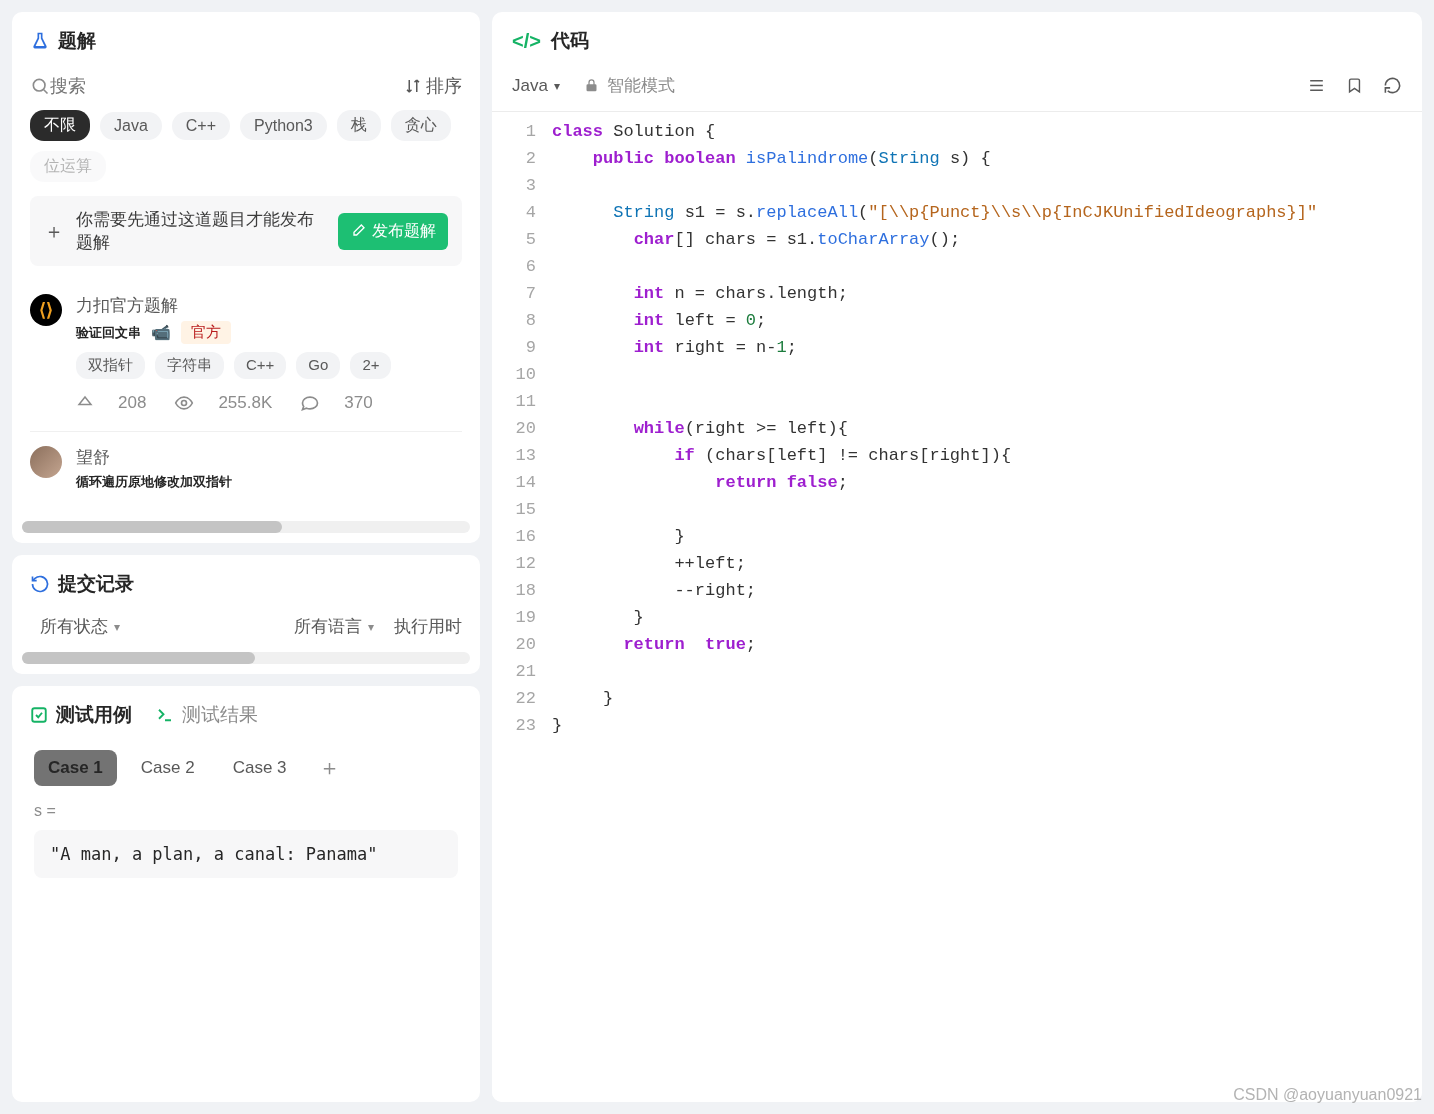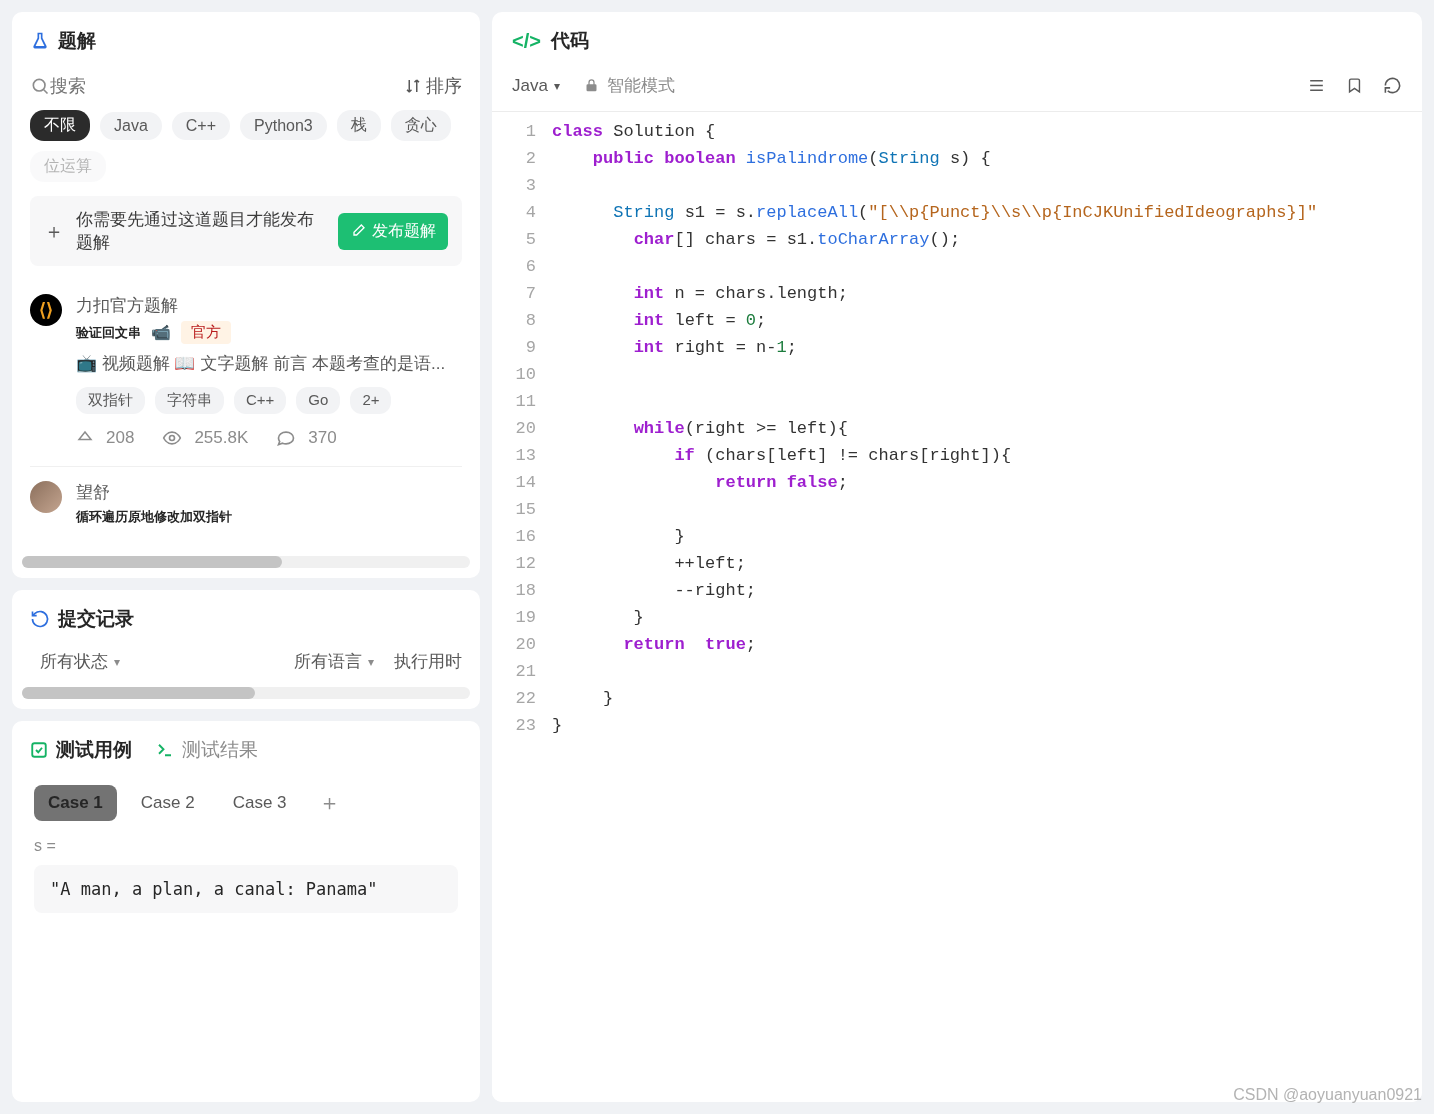--- a/index.html
+++ b/index.html
@@ -45,21 +45,21 @@
 .sol-body { flex: 1; min-width: 0; }
 .sol-author { font-size: 17px; color: #595959; margin-bottom: 4px; }
 .sol-title-row { display: flex; align-items: center; gap: 10px; margin-bottom: 8px; flex-wrap: wrap; }
 .sol-title { font-size: 13px; font-weight: 600; }
 .cam-ic { font-size: 16px; }
 .official-badge { background: #fff3e5; color: #b91c1c; padding: 2px 10px; border-radius: 4px; font-size: 15px; }
 .sol-desc { font-size: 17px; color: #595959; margin-bottom: 12px; white-space: nowrap; overflow: hidden; text-overflow: ellipsis; }
 .tag-row { display: flex; gap: 10px; margin-bottom: 14px; flex-wrap: wrap; }
 .tag { background: #f2f3f5; color: #595959; padding: 4px 12px; border-radius: 12px; font-size: 15px; }
 .stat-row { display: flex; gap: 28px; color: #8c8c8c; font-size: 17px; align-items: center; }
-.stat { display: flex; align-items: center; gap: 12px; }
+.stat { display: flex; align-items: center; gap: 24px; }
 
 .hscroll { height: 12px; background: #f0f0f0; border-radius: 6px; margin: 4px 10px 10px 10px; position: relative; }
 .hscroll-thumb { position: absolute; height: 100%; background: #c4c4c4; border-radius: 6px; }
 
 
 .sub-header { display: flex; align-items: center; gap: 8px; padding: 16px 18px 12px 18px; font-size: 19px; font-weight: 600; }
 .refresh-ic { color: #2e6fde; font-size: 20px; }
 .sub-row { display: flex; gap: 20px; padding: 6px 18px 10px 28px; font-size: 17px; color: #595959; }
 .dd { display: flex; align-items: center; gap: 6px; cursor: pointer; }
 .dd .chev { font-size: 12px; color: #8c8c8c; }
@@ -159,21 +159,20 @@
       <div class="sol-list">
         <div class="sol-item">
           <div class="avatar lc">⟨⟩</div>
           <div class="sol-body">
             <div class="sol-author">力扣官方题解</div>
             <div class="sol-title-row">
               <span class="sol-title">验证回文串</span>
               <span class="cam-ic">📹</span>
               <span class="official-badge">官方</span>
             </div>
-            <div class="sol-desc">📺 视频题解 📖 文字题解 前言 本题考查的是语...</div>
             <div class="tag-row" id="tags-0">
                 <span class="tag">双指针</span>
                 <span class="tag">字符串</span>
                 <span class="tag">C++</span>
                 <span class="tag">Go</span>
                 <span class="tag">2+</span>
               </div>
             <div class="stat-row">
               <span class="stat">
                 <svg width="18" height="18" viewBox="0 0 24 24" fill="none" stroke="currentColor" stroke-width="2">

